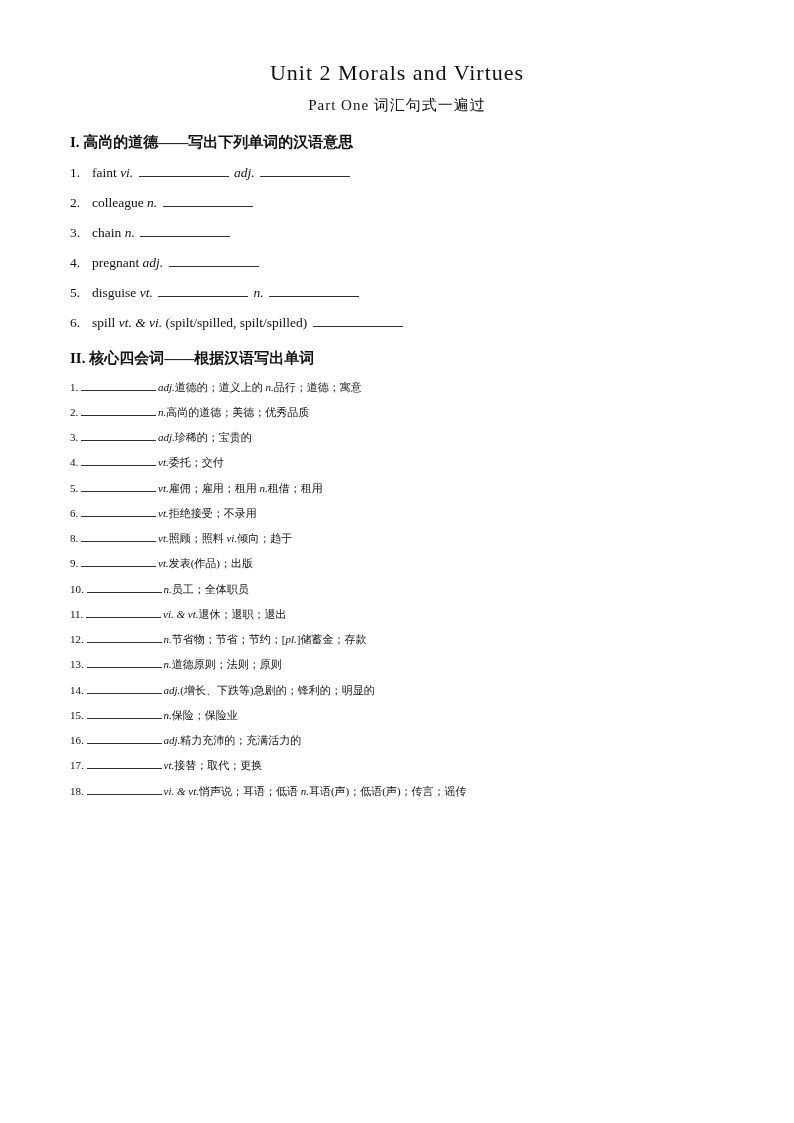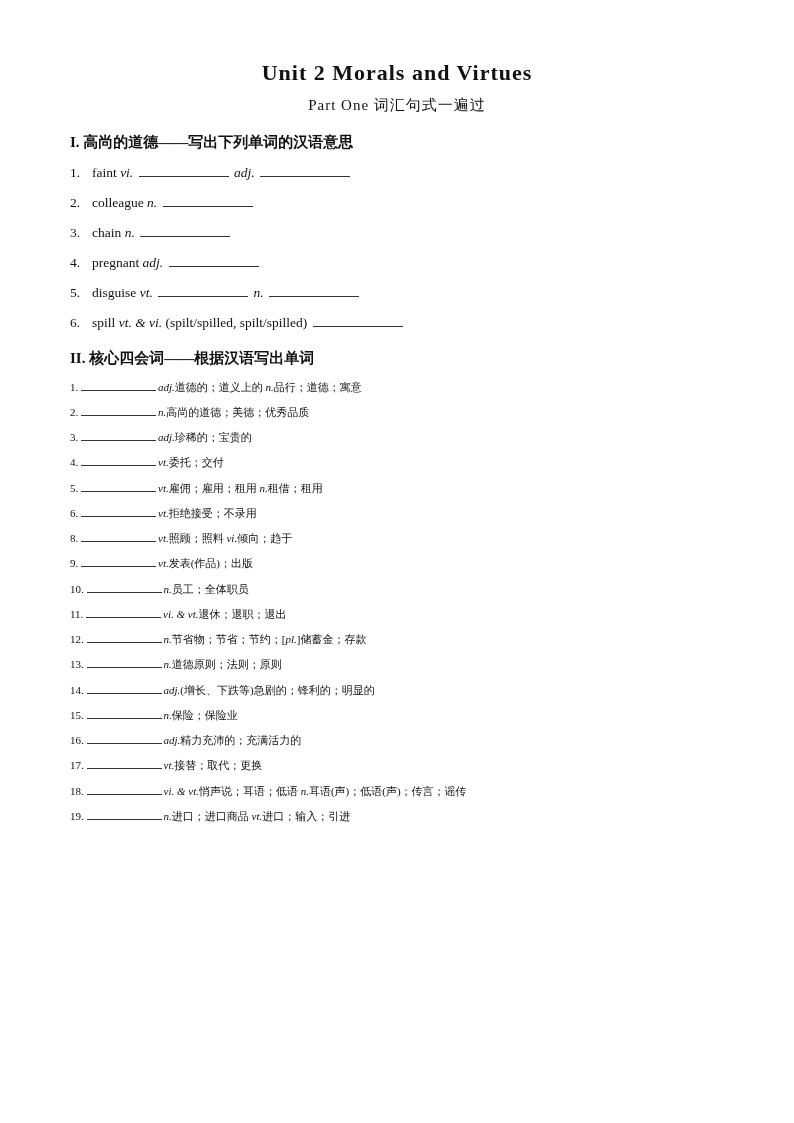--- a/index.html
+++ b/index.html
@@ -12,21 +12,21 @@
       font-family: "Times New Roman", "SimSun", serif;
       font-size: 14px;
       color: #111111;
       width: 794px;
       min-height: 1123px;
       padding: 60px 70px 60px 70px;
     }
     .page-title {
       text-align: center;
       font-size: 22px;
-      font-weight: bold;
+      font-weight: normal;
       margin-bottom: 10px;
       letter-spacing: 1px;
     }
     .part-title {
       text-align: center;
       font-size: 15px;
       margin-bottom: 18px;
       letter-spacing: 1px;
     }
     .section-header {
@@ -180,16 +180,13 @@
   </div>
   <div class="ii-item">
     16. <span class="ii-blank"></span><em>adj.</em>精力充沛的；充满活力的
   </div>
   <div class="ii-item">
     17. <span class="ii-blank"></span><em>vt.</em>接替；取代；更换
   </div>
   <div class="ii-item">
     18. <span class="ii-blank"></span><em>vi. &amp; vt.</em>悄声说；耳语；低语 <em>n.</em>耳语(声)；低语(声)；传言；谣传
   </div>
-  <div class="ii-item">
-    19. <span class="ii-blank"></span><em>n.</em>进口；进口商品 <em>vt.</em>进口；输入；引进
-  </div>
 </div>
 
 </body></html>

